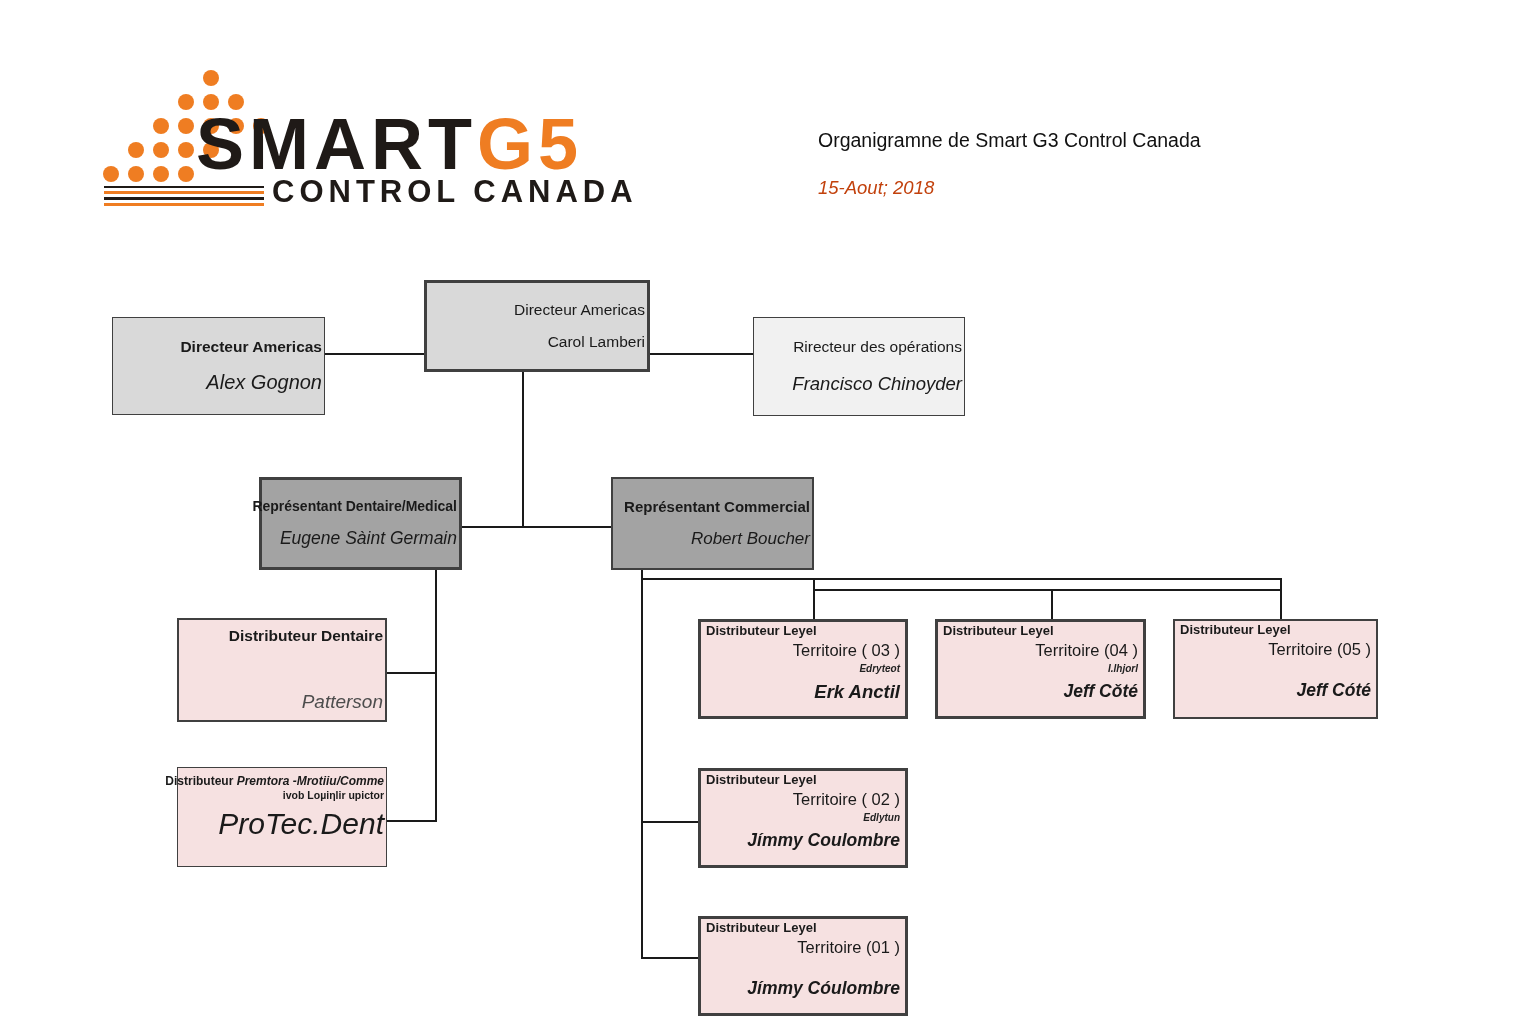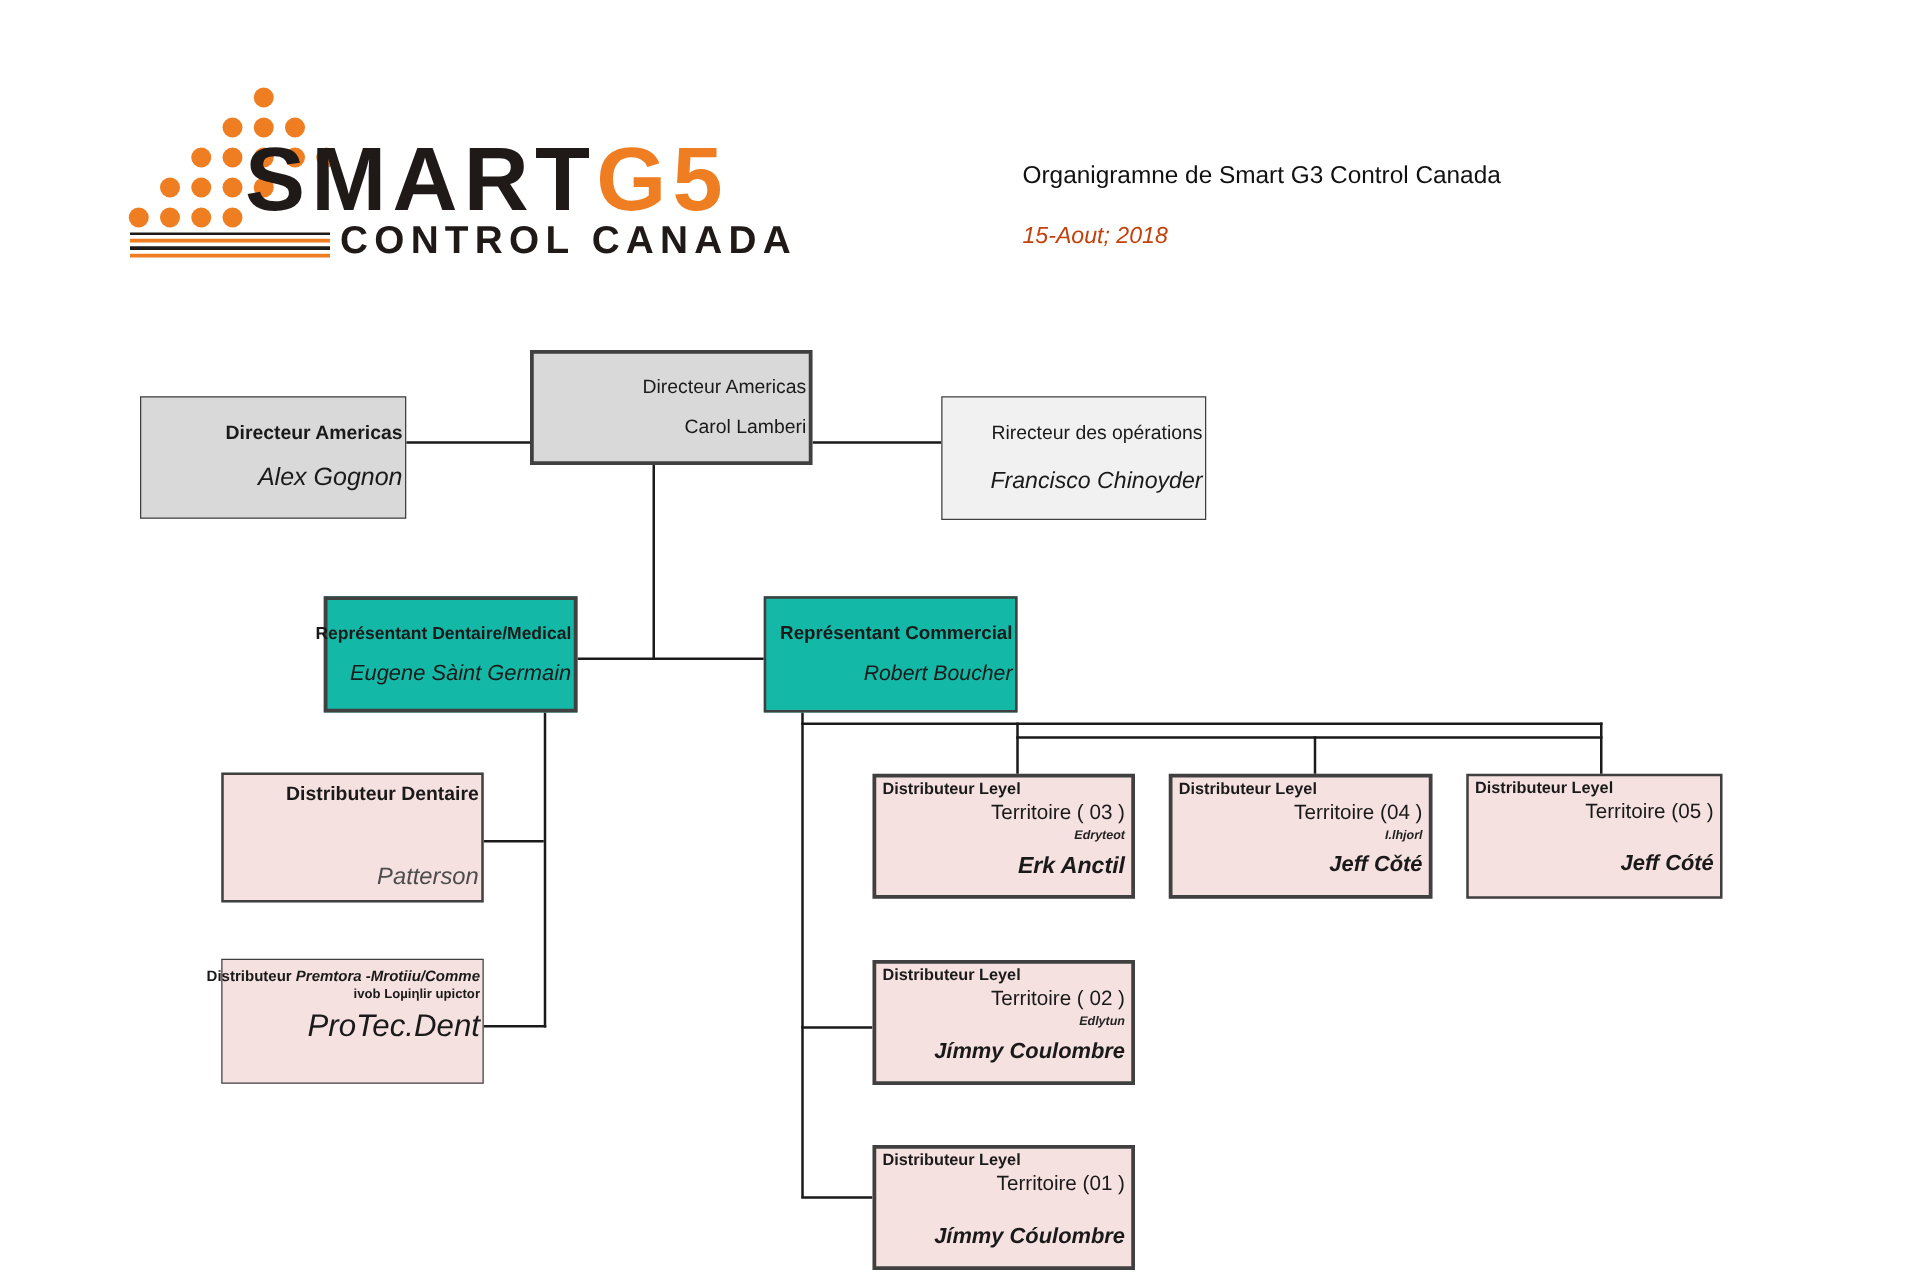--- a/index.html
+++ b/index.html
@@ -18,42 +18,42 @@
   
   #doc-title{position:absolute;left:818px;top:129px;font-size:19.5px;color:#111;}
   #doc-date{position:absolute;left:818px;top:177px;font-size:18.5px;font-style:italic;color:#c2410c;}
 
   
   .node{position:absolute;box-sizing:border-box;border:3px solid #404040;background:#f6e1e1;
         display:flex;flex-direction:column;align-items:flex-end;justify-content:space-evenly;
         text-align:center;padding:4px 2px;}
   .gray{background:#d9d9d9;}
   .ltgray{background:#f1f1f1;}
-  .blue{background:#14b8a6;}
+  .blue{background:#a3a3a3;}
   .b1{border-width:1.5px;}
   .b2{border-width:2px;}
   .b3{border-width:3px;}
   .t-title{font-size:15.5px;white-space:nowrap;}
   .t-title.bold{font-weight:700;}
   .t-name{font-size:18px;font-style:italic;white-space:nowrap;}
   .muted{color:#4d4d4d;margin-top:44px;}
 
   
   .tnode{justify-content:flex-start;padding:2px 5px;}
   .corner{align-self:flex-start;font-weight:700;font-size:13px;line-height:1.1;text-align:left;}
   .terr{font-size:16.5px;margin-top:3px;white-space:nowrap;}
   .sub{font-size:10px;font-weight:700;font-style:italic;margin-top:3px;min-height:13px;color:#222;}
   .pname{font-size:17.5px;font-weight:700;font-style:italic;margin-top:5px;white-space:nowrap;}
 
   
   .ptitle{font-size:12px;line-height:1.25;white-space:nowrap;}
   .ptitle .lead{font-weight:700;font-style:normal;}
   .ptitle .rest{font-weight:700;font-style:italic;}
   .psub{font-size:10.5px;font-weight:700;}
-  .pbig{font-size:25px;font-style:italic;margin-top:6px;}
+  .pbig{font-size:30px;font-style:italic;margin-top:6px;}
 
   
   .hline,.vline{position:absolute;background:#1a1a1a;}
   .hline{height:2px;}
   .vline{width:2px;}
 </style>
 </head>
 <body>
 
 <div id="canvas">

